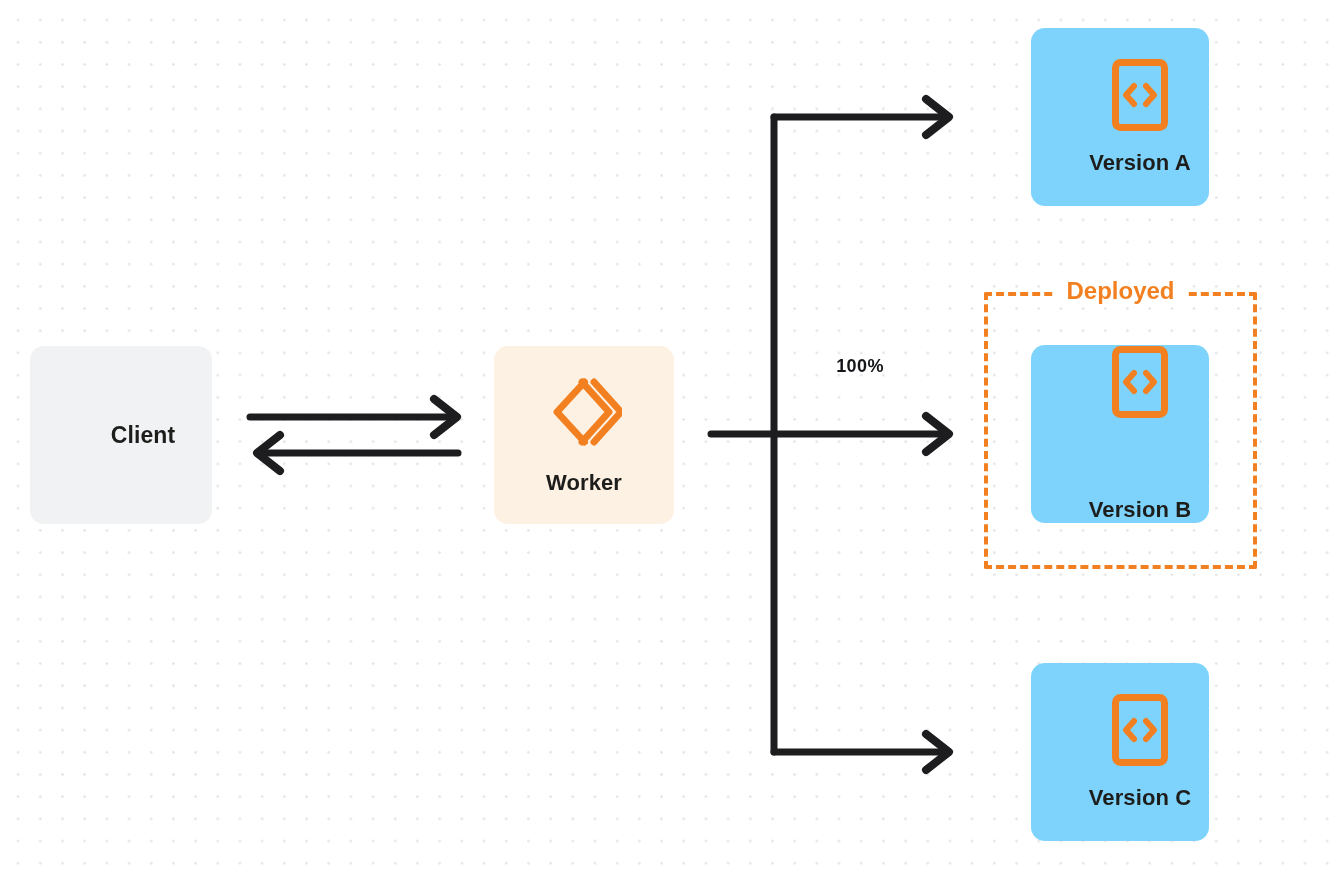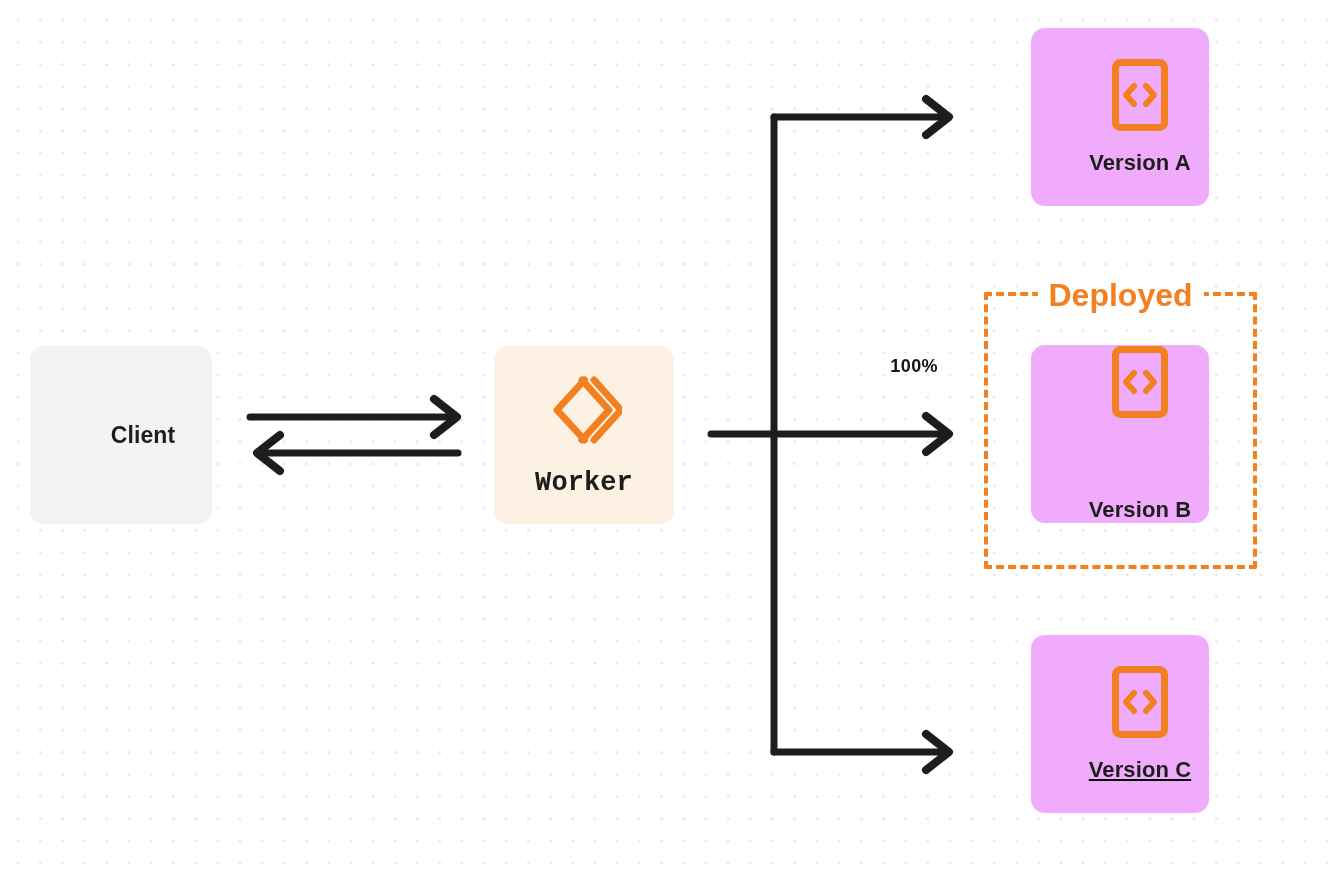--- a/index.html
+++ b/index.html
@@ -67,33 +67,33 @@
 
   
   #node-worker {
     left: 494px;
     top: 346px;
     width: 180px;
     height: 178px;
     background: #fdf1e3;
   }
   #node-worker .node-icon { margin-bottom: 16px; }
-  #node-worker .node-label { font-size: 27px; font-family: Liberation Mono, monospace; }
+  #node-worker .node-label { font-size: 22px; }
 
   
   .version-node {
     width: 178px;
     height: 178px;
-    background: #f0abfc;
+    background: #7dd3fc;
     left: 1031px;
     padding-left: 40px;
   }
   #node-version-a { top: 28px; }
   #node-version-b { top: 345px; justify-content: space-between; }
-  #node-version-c { top: 635px; text-decoration: underline; }
+  #node-version-c { top: 663px; }
   .version-node .node-icon { margin-bottom: 14px; }
   .version-node .node-label { font-size: 22px; }
 
   
   #deployed-group {
     position: absolute;
     left: 984px;
     top: 292px;
     width: 273px;
     height: 277px;
@@ -101,34 +101,34 @@
     border-radius: 2px;
   }
 
   #deployed-label {
     position: absolute;
     left: 50%;
     top: -17px;
     transform: translateX(-50%);
     background: #ffffff;
     padding: 0 11px;
-    font-size: 32px;
+    font-size: 24px;
     font-weight: bold;
     color: #f38020;
     white-space: nowrap;
     line-height: 1;
   }
 
   
   #traffic-label {
     position: absolute;
     left: 782px;
     top: 350px;
     width: 156px;
-    text-align: right;
+    text-align: center;
     font-size: 18px;
     font-weight: bold;
     color: #14161a;
     line-height: 1.86;
     letter-spacing: 0.4px;
   }
 </style>
 </head>
 <body>
 

